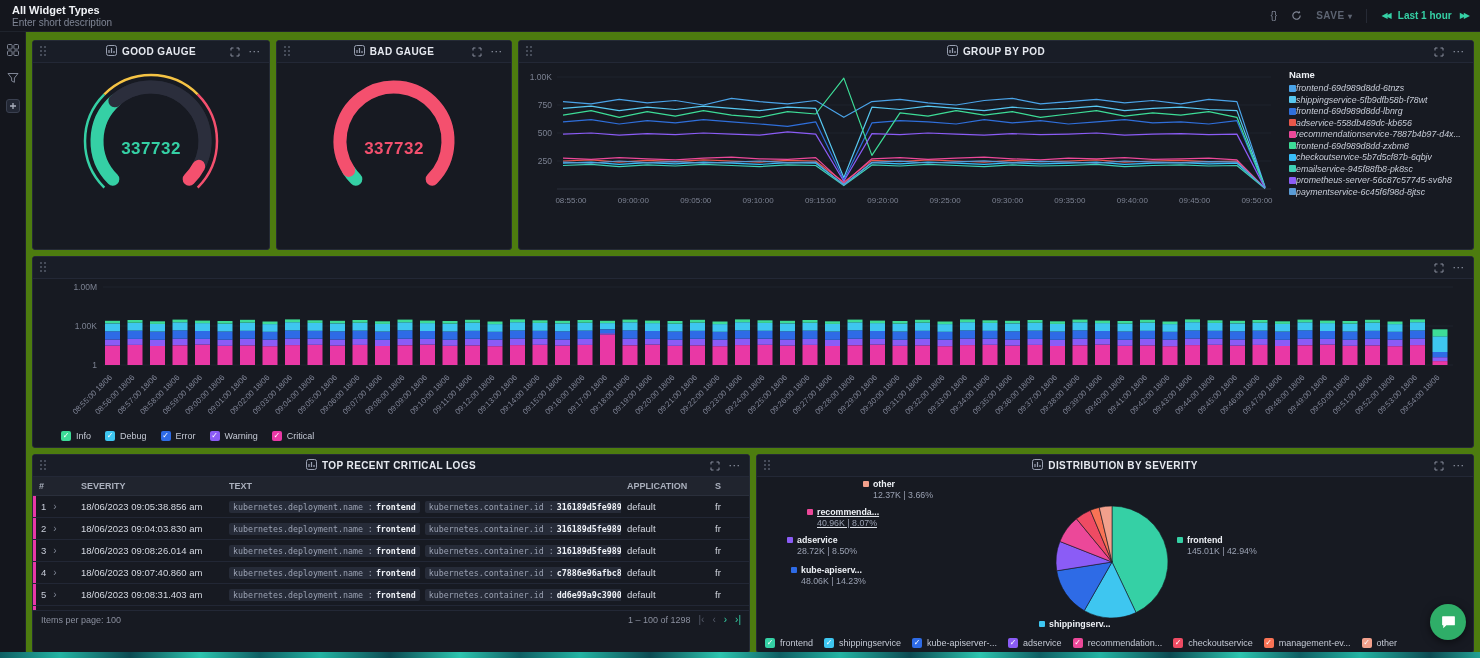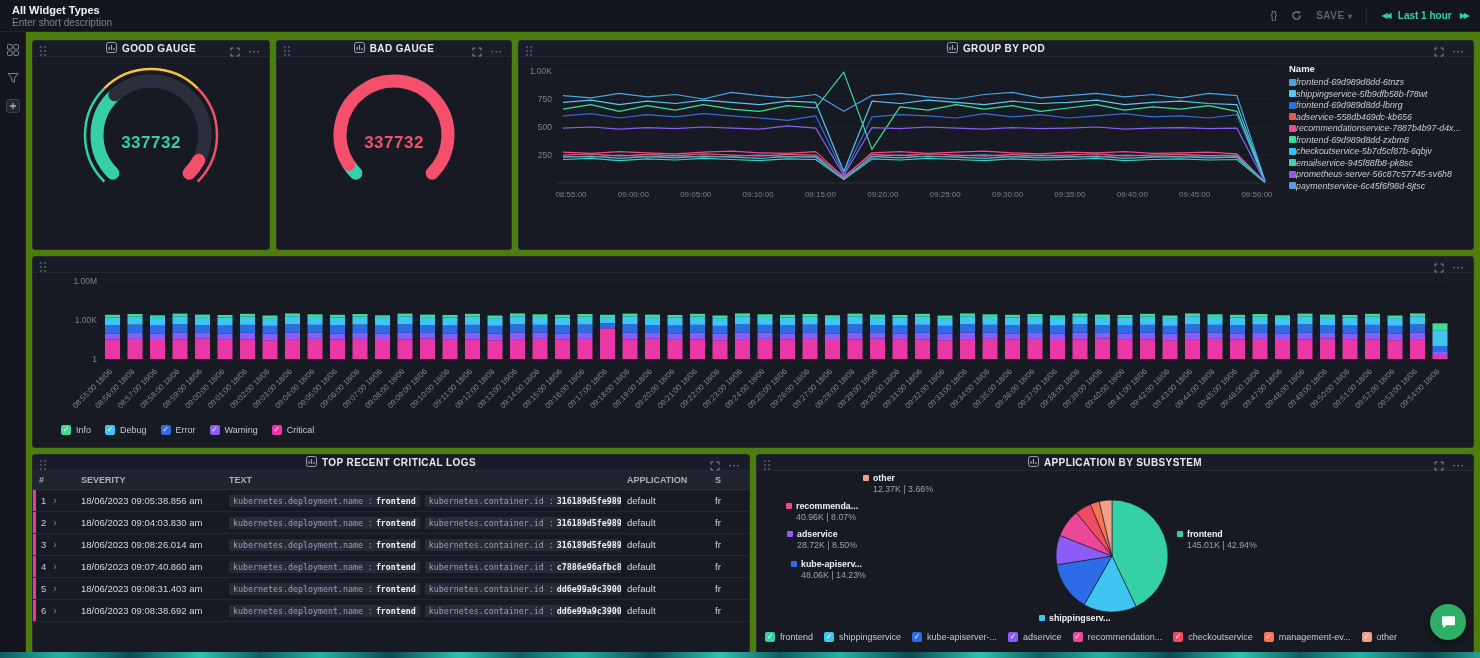--- a/index.html
+++ b/index.html
@@ -19,21 +19,21 @@
   .time-nav { display:flex; align-items:center; gap:8px; color:#35d0a5; cursor:pointer; }
   .tn-arrows { font-size:8px; letter-spacing:-2px; }
   .tn-label { font-size:10px; font-weight:bold; }
 
   
   .leftbar { position:absolute; left:0; top:32px; bottom:0; width:26px; background:#14161d; border-right:1px solid #1f232c; display:flex; flex-direction:column; align-items:center; padding-top:10px; gap:12px; }
   .lb-btn { width:16px; height:16px; display:flex; align-items:center; justify-content:center; cursor:pointer; }
 
   
   .widget { position:absolute; background:#171a22; border:1px solid #252a36; border-radius:3px; overflow:hidden; }
-  .whead { height:16px; position:relative; display:flex; align-items:center; border-bottom:1px solid #232836; background:#191d27; }
+  .whead { height:22px; position:relative; display:flex; align-items:center; border-bottom:1px solid #232836; background:#191d27; }
   .drag { position:absolute; left:7px; top:5px; width:8px; height:12px; cursor:grab; }
   .drag::before { content:""; position:absolute; width:2px; height:2px; border-radius:50%; background:#565c6b;
     box-shadow:0 4px 0 #565c6b,0 8px 0 #565c6b,4px 0 0 #565c6b,4px 4px 0 #565c6b,4px 8px 0 #565c6b; }
   .wtitle { position:absolute; left:0; right:0; display:flex; justify-content:center; align-items:center; gap:5px; font-size:10px; font-weight:bold; letter-spacing:.4px; color:#e6e9f0; pointer-events:none; }
   .wctr { position:absolute; right:8px; top:0; height:22px; display:flex; gap:9px; align-items:center; }
   .wbtn { color:#8a8f9e; cursor:pointer; display:flex; align-items:center; }
   .dots { font-size:9px; font-weight:bold; letter-spacing:1px; }
   .wbody { position:relative; }
 
   
@@ -780,32 +780,43 @@
             </tr>
             <tr>
               <td class="c0"><span class="stripe"></span><span class="rnum">6</span><span class="chev">›</span></td>
               <td>18/06/2023 09:08:38.692 am</td>
               <td><span class="chip">kubernetes.deployment.name :<b>frontend</b></span><span class="chip">kubernetes.container.id :<b>dd6e99a9c3900e93bf2744fc039</b></span></td>
               <td>default</td>
               <td>fr</td>
             </tr>
           </tbody>
       </table>
+      <div class="logs-footer">
+        <span>Items per page:</span>&nbsp;
+        <span>100</span>
+        <div class="lf-right">
+          <span>1 – 100 of 1298</span>
+          <span class="pg">|‹</span>
+          <span class="pg">‹</span>
+          <span class="pg on">›</span>
+          <span class="pg on">›|</span>
+        </div>
+      </div>
     </div>
   </section>
 
   <section class="widget" style="left:756px;top:454px;width:718px;height:199px">
     <div class="whead">
       <span class="drag"></span>
       <div class="wtitle">
           <span><svg width="11" height="11" viewBox="0 0 11 11">
               <rect x="0.5" y="0.5" width="10" height="10" rx="2" fill="none" stroke="#9aa1b2"></rect>
               <path d="M3 8 V5 M5.5 8 V3 M8 8 V6" stroke="#9aa1b2" stroke-width="1.2"></path>
             </svg></span>
-          <span>APPLICATION BY SUBSYSTEM</span>
+          <span>DISTRIBUTION BY SEVERITY</span>
         </div>
       <div class="wctr">
         <span class="wbtn">
             <svg width="10" height="10" viewBox="0 0 10 10" fill="none" stroke="#8a8f9e">
               <path d="M1 3.5 V1 H3.5 M6.5 1 H9 V3.5 M9 6.5 V9 H6.5 M3.5 9 H1 V6.5"></path>
             </svg>
           </span>
         <span class="wbtn dots">···</span>
       </div>
     </div>
@@ -862,21 +873,21 @@
           <div class="pln"><span class="sq" style="background:#3ec6f0"></span>shippingserv...</div>
         </div>
         <div class="pie-label" style="left: 34px; top: 88px;">
           <div class="pln"><span class="sq" style="background:#2e6be6"></span>kube-apiserv...</div>
           <div class="plv">48.06K | 14.23%</div>
         </div>
         <div class="pie-label" style="left: 30px; top: 58px;">
           <div class="pln"><span class="sq" style="background:#8b5cf6"></span>adservice</div>
           <div class="plv">28.72K | 8.50%</div>
         </div>
-        <div class="pie-label" style="left: 29px; top: 30px;">
+        <div class="pie-label" style="left: 50px; top: 30px; text-decoration: underline;">
           <div class="pln"><span class="sq" style="background:#ec4899"></span>recommenda...</div>
           <div class="plv">40.96K | 8.07%</div>
         </div>
         <div class="pie-label" style="left: 106px; top: 2px;">
           <div class="pln"><span class="sq" style="background:#f2a08c"></span>other</div>
           <div class="plv">12.37K | 3.66%</div>
         </div>
       </div>
   </section>
 

